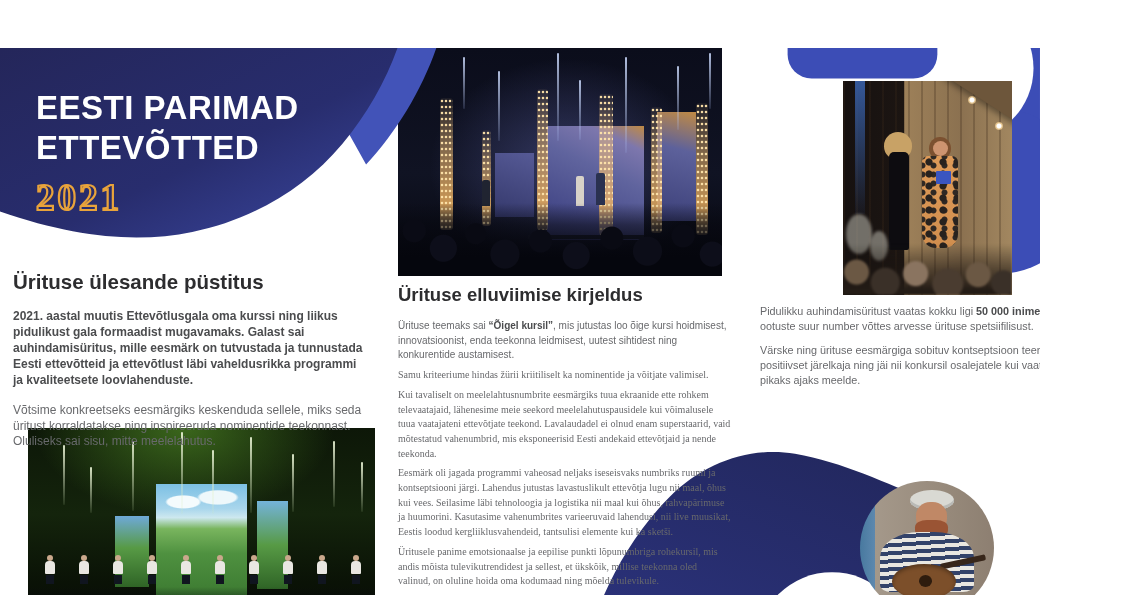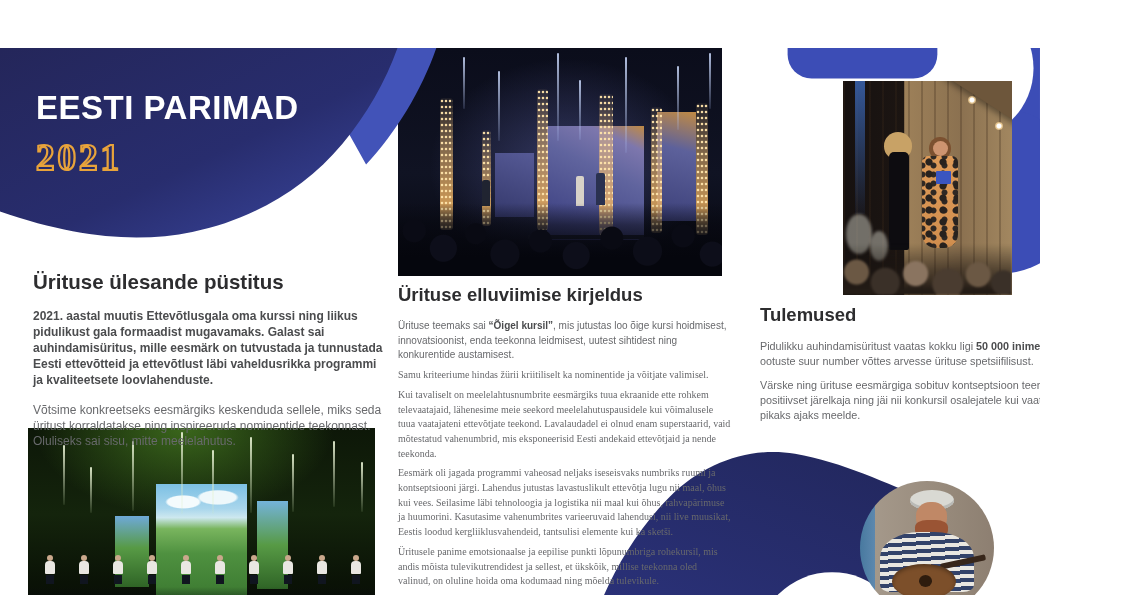--- a/index.html
+++ b/index.html
@@ -13,21 +13,21 @@
   .hero{position:absolute;left:36px;top:40px;z-index:3;}
   .hero-line{display:block;color:#fff;font-weight:700;font-size:33px;line-height:40px;letter-spacing:.5px;}
   .hero-year{display:block;margin-top:10px;font-weight:800;font-size:37px;line-height:40px;
              letter-spacing:3px;color:transparent;font-family:Liberation Serif, serif;-webkit-text-stroke:2.2px #e8a33b;}
   @supports not (-webkit-text-stroke:1px #000){.hero-year{color:#e8a33b;}}
 
   
   .col{position:absolute;z-index:3;}
   .col h2{margin:0 0 14px 0;color:#2d2d2f;font-weight:700;}
   .col p{margin:0;color:#68696c;}
-  .col-left{left:33px;top:222px;width:356px;}
+  .col-left{left:13px;top:222px;width:356px;}
   .col-left h2{font-size:20.5px;}
   .col-left .lead{font-size:12px;line-height:16px;font-weight:700;color:#4b4c4e;}
   .col-left p.body{font-size:12px;line-height:15.5px;margin-top:15px;}
   .col-mid{left:398px;top:236px;width:334px;}
   .col-mid h2{font-size:18.5px;margin-bottom:13px;}
   .col-mid p{font-size:10px;line-height:14.7px;}
   .col-mid p + p{margin-top:5px;font-family:Liberation Serif, serif;}
   .col-right{left:760px;top:256px;width:318px;}
   .col-right h2{font-size:18.5px;margin-bottom:13px;}
   .col-right p{font-size:10.8px;line-height:15px;}
@@ -185,40 +185,40 @@
     <rect x="1093" y="0" width="32" height="85" fill="#3c4db6"></rect>
     <circle cx="1082" cy="155" r="89" fill="#3c4db6"></circle>
     <circle cx="1040" cy="22" r="78" fill="#ffffff"></circle>
     <rect x="852" y="-42" width="162" height="75" rx="26" fill="#3c4db6"></rect>
     <path d="M652,595 C668,558 692,518 724,486 C762,448 812,431 860,439 C912,448 958,471 1006,490 L1048,506 C1031,539 1013,568 993,595 Z" fill="url(#swooshG)"></path>
     <circle cx="900" cy="649" r="82" fill="#ffffff"></circle>
   </svg>
 
   <div class="hero">
     <span class="hero-line">EESTI PARIMAD</span>
+    <span class="hero-line">ETTEVÕTTED</span>
     <span class="hero-year">2021</span>
   </div>
 
   <div class="col col-left">
     <h2>Ürituse ülesande püstitus</h2>
     <p class="lead">2021. aastal muutis Ettevõtlusgala oma kurssi ning liikus pidulikust gala formaadist mugavamaks. Galast sai auhindamisüritus, mille eesmärk on tutvustada ja tunnustada Eesti ettevõtteid ja ettevõtlust läbi vaheldusrikka programmi ja kvaliteetsete loovlahenduste.</p>
     <p class="body">Võtsime konkreetseks eesmärgiks keskenduda sellele, miks seda üritust korraldatakse ning inspireeruda nominentide teekonnast. Oluliseks sai sisu, mitte meelelahutus.</p>
   </div>
 
   <div class="col col-mid">
     <h2>Ürituse elluviimise kirjeldus</h2>
     <p><span>Ürituse teemaks sai </span><span class="b">“Õigel kursil”</span><span>, mis jutustas loo õige kursi hoidmisest, innovatsioonist, enda teekonna leidmisest, uutest sihtidest ning konkurentide austamisest.</span></p>
     <p>Samu kriteeriume hindas žürii kriitiliselt ka nominentide ja võitjate valimisel.</p>
     <p>Kui tavaliselt on meelelahtusnumbrite eesmärgiks tuua ekraanide ette rohkem televaatajaid, lähenesime meie seekord meelelahutuspausidele kui võimalusele tuua vaatajateni ettevõtjate teekond. Lavalaudadel ei olnud enam superstaarid, vaid mõtestatud vahenumbrid, mis eksponeerisid Eesti andekaid ettevõtjaid ja nende teekonda.</p>
     <p>Eesmärk oli jagada programmi vaheosad neljaks iseseisvaks numbriks ruumi ja kontseptsiooni järgi. Lahendus jutustas lavastuslikult ettevõtja lugu nii maal, õhus kui vees. Seilasime läbi tehnoloogia ja logistika nii maal kui õhus, rahvapärimuse ja huumorini. Kasutasime vahenumbrites varieeruvaid lahendusi, nii live muusikat, Eestis loodud kergliiklusvahendeid, tantsulisi elemente kui ka sketši.</p>
     <p>Üritusele panime emotsionaalse ja eepilise punkti lõpunumbriga rohekursil, mis andis mõista tulevikutrendidest ja sellest, et ükskõik, millise teekonna oled valinud, on oluline hoida oma kodumaad ning mõelda tulevikule.</p>
   </div>
 
   <div class="col col-right">
-    <h2>Tulemused</h2>
     <p><span>Pidulikku auhindamisüritust vaatas kokku ligi </span><span class="b">50 000 inimest</span><span> - üle ootuste suur number võttes arvesse ürituse spetsiifilisust.</span></p>
     <p>Värske ning ürituse eesmärgiga sobituv kontseptsioon teenis positiivset järelkaja ning jäi nii konkursil osalejatele kui vaatajatele pikaks ajaks meelde.</p>
   </div>
 
   <div class="photo photo-left" aria-label="String orchestra on green-lit stage with landscape screens">
     <div class="screen scr-sky"></div>
     <div class="screen scr-green-l"></div>
     <div class="screen scr-green-r"></div>
     <div class="greenbar" style="left:10%;top:8%;height:60px;"></div>
     <div class="greenbar" style="left:18%;top:18%;height:46px;"></div>

